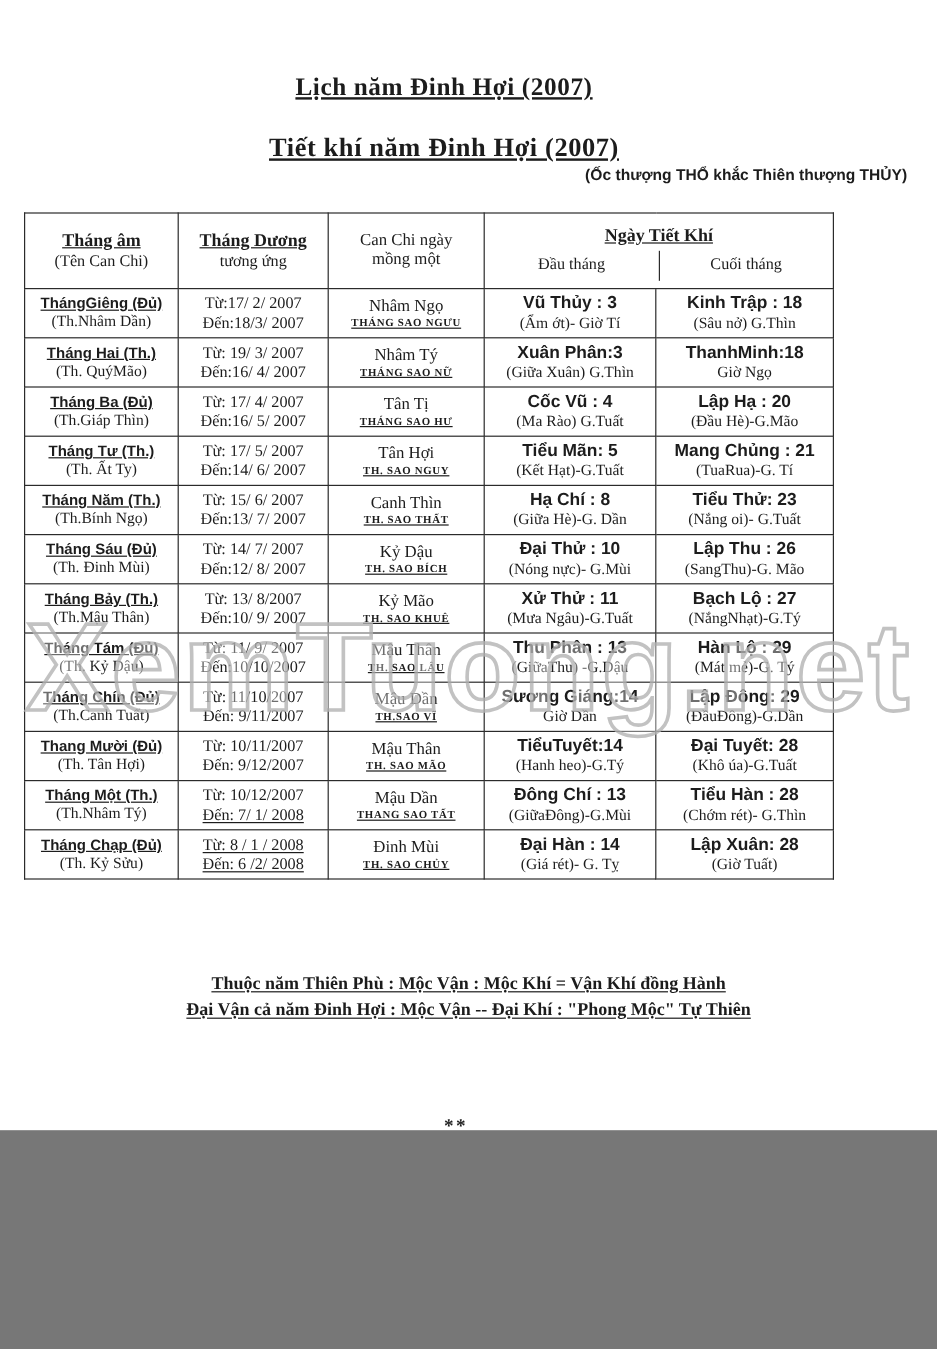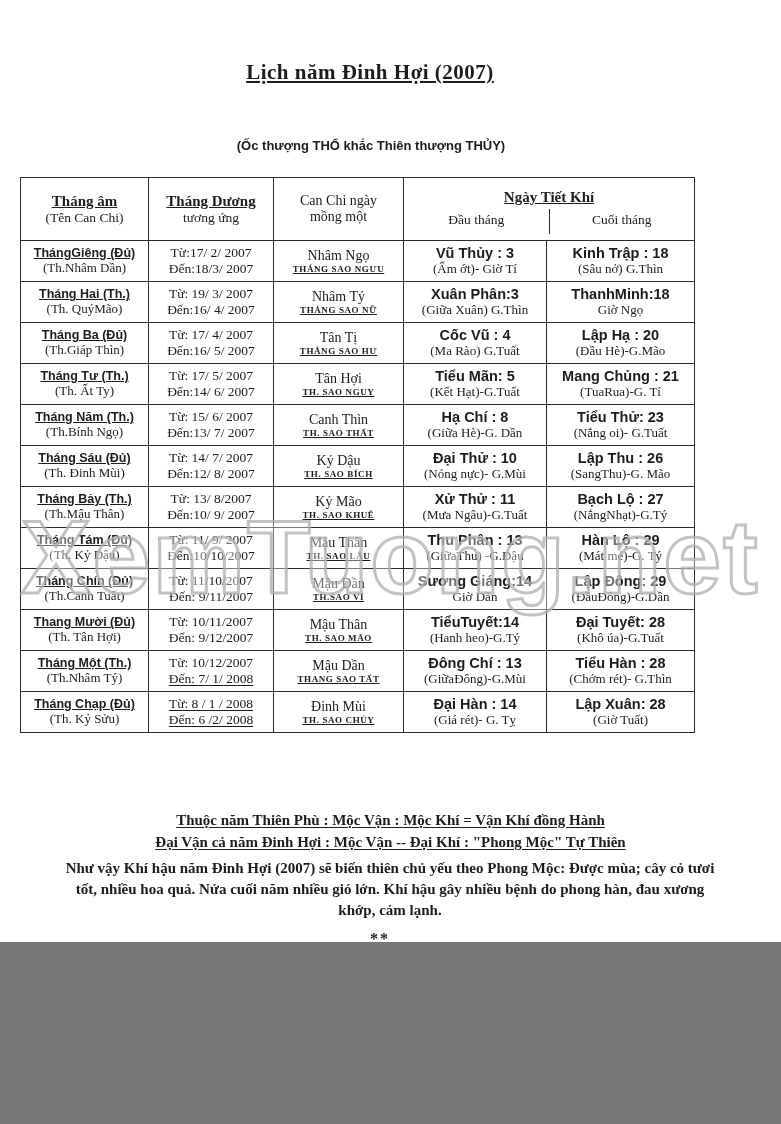--- a/index.html
+++ b/index.html
@@ -4,21 +4,21 @@
 <style>
   html,body{margin:0;padding:0;background:#777;}
   .page{position:relative;width:781px;height:942px;margin:0 auto;background:#ffffff;
         font-family:"Liberation Serif", serif;color:#1c1c1c;overflow:hidden;}
   .u{text-decoration:underline;text-underline-offset:2px;}
 
   .title1{position:absolute;top:60px;left:0;width:740px;text-align:center;
           font:bold 21px "Liberation Serif", serif;letter-spacing:.5px;}
   .title2{position:absolute;top:110px;left:0;width:740px;text-align:center;
           font:bold 22px "Liberation Serif", serif;letter-spacing:.5px;}
-  .subtitle{position:absolute;top:138px;left:1px;width:740px;text-align:center;
+  .subtitle{position:absolute;top:138px;left:16px;width:740px;text-align:right;
           font:bold 13px "Liberation Sans", sans-serif;}
 
   table.main{position:absolute;top:177px;left:20px;width:674px;border-collapse:collapse;
           table-layout:fixed;background:transparent;border-radius:21px;}
   table.main th, table.main td{border:1.5px solid #2b2b2b;padding:1px 2px;vertical-align:middle;
           text-align:center;overflow:hidden;}
   thead th{height:60px;font-weight:normal;}
   .h1{font:bold 15px "Liberation Serif", serif;text-decoration:underline;}
   .h2{font:13.5px "Liberation Serif", serif;}
   .h3{font:14px "Liberation Serif", serif;}
@@ -57,20 +57,21 @@
   .footer .line{font:26px "Liberation Sans", sans-serif;color:#262626;white-space:nowrap;
           transform:scaleX(.9);transform-origin:center;}
   .footer .brand{color:#4d6e9e;}
 </style>
 </head>
 <body>
 
 <div class="page">
 
   <div class="title1 u">Lịch năm Đinh Hợi (2007)</div>
+  <div class="title2 u">Tiết khí năm Đinh Hợi (2007)</div>
   <div class="subtitle">(Ốc thượng THỔ  khắc Thiên thượng THỦY)</div>
 
   <table class="main">
     <colgroup>
       <col style="width:128px">
         <col style="width:125px">
         <col style="width:130px">
       <col style="width:143px">
         <col style="width:148px">
     </colgroup>
@@ -373,21 +374,20 @@
             <div class="tk2">(Giờ Tuất)</div>
       </td>
     </tr>
   </tbody>
   </table>
 
   <div class="watermark">XemTuong.net</div>
 
   <div class="s2line1 u">Thuộc năm Thiên Phù : Mộc Vận : Mộc Khí = Vận Khí đồng Hành</div>
   <div class="s2line2 u">Đại Vận cả năm Đinh Hợi : Mộc Vận -- Đại Khí : "Phong Mộc" Tự Thiên</div>
-  <div class="s2para">Như vậy Khí hậu năm Đinh Hợi (2007) sẽ biến thiên chủ yếu theo Phong Mộc: Được mùa; cây cỏ tươi tốt, nhiều hoa quả. Nửa cuối năm nhiều gió lớn. Khí hậu gây nhiều bệnh do phong hàn, đau xương khớp, cảm lạnh.</div>
   <div class="stars">**</div>
 
   <div class="pagenum">779</div>
   <div class="footer">
     <div class="line">
       <span>Qúy vị hãy vào trang chủ </span><span class="brand">XemTuong.net</span><span> để xem thêm nhiều mục hay khác</span>
     </div>
   </div>
 
 </div>

